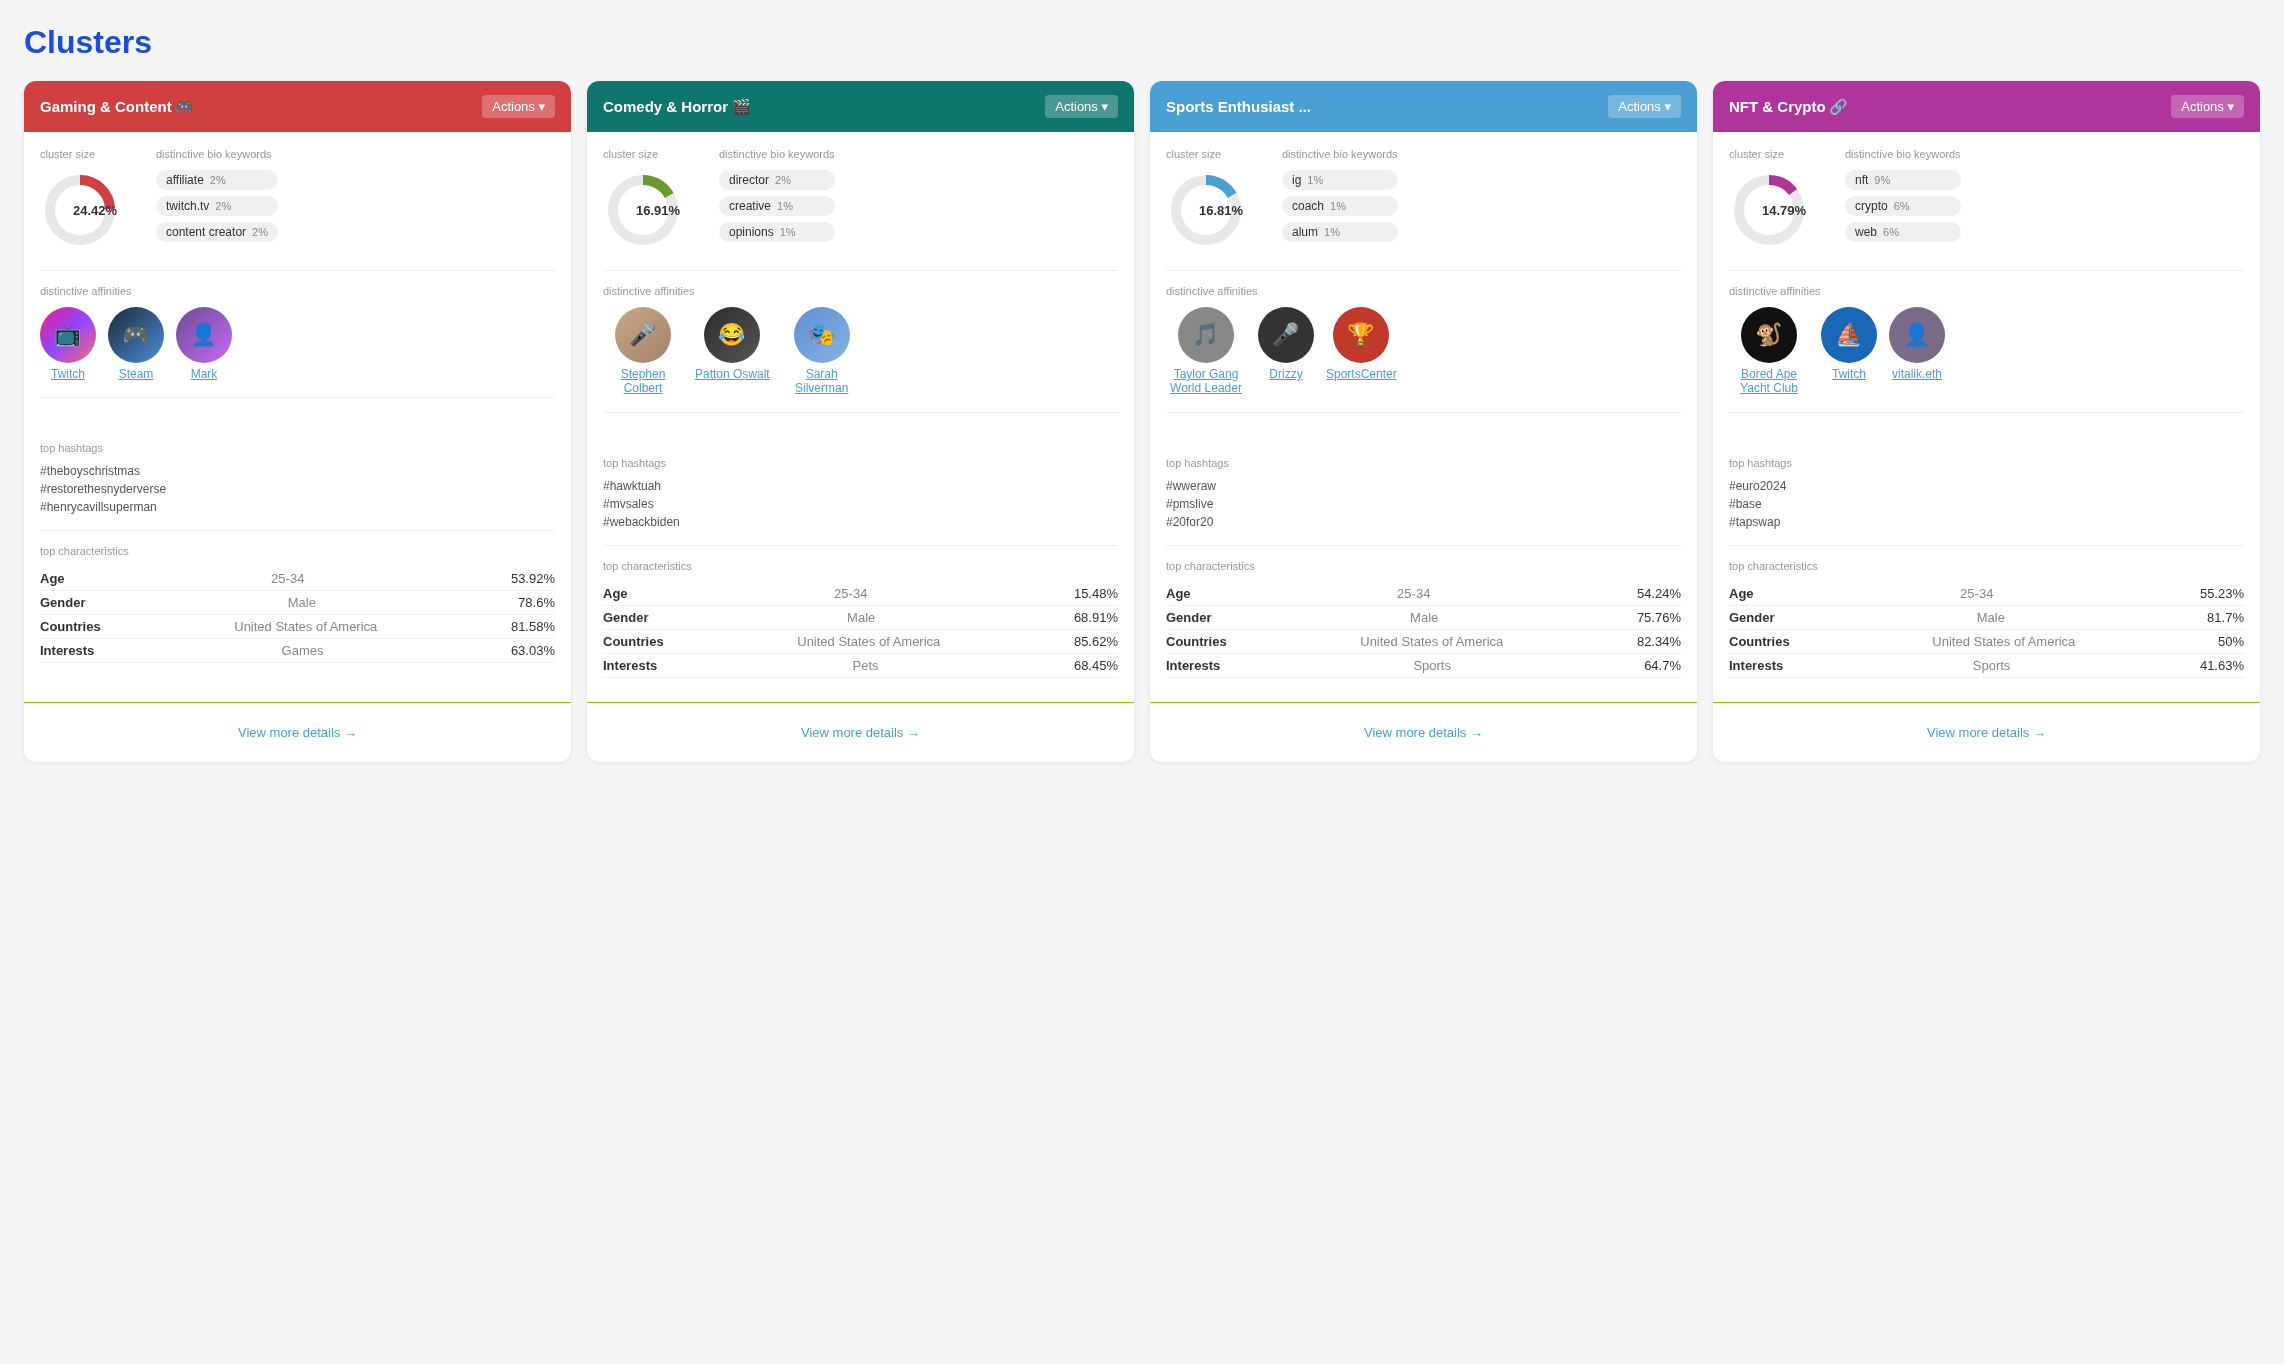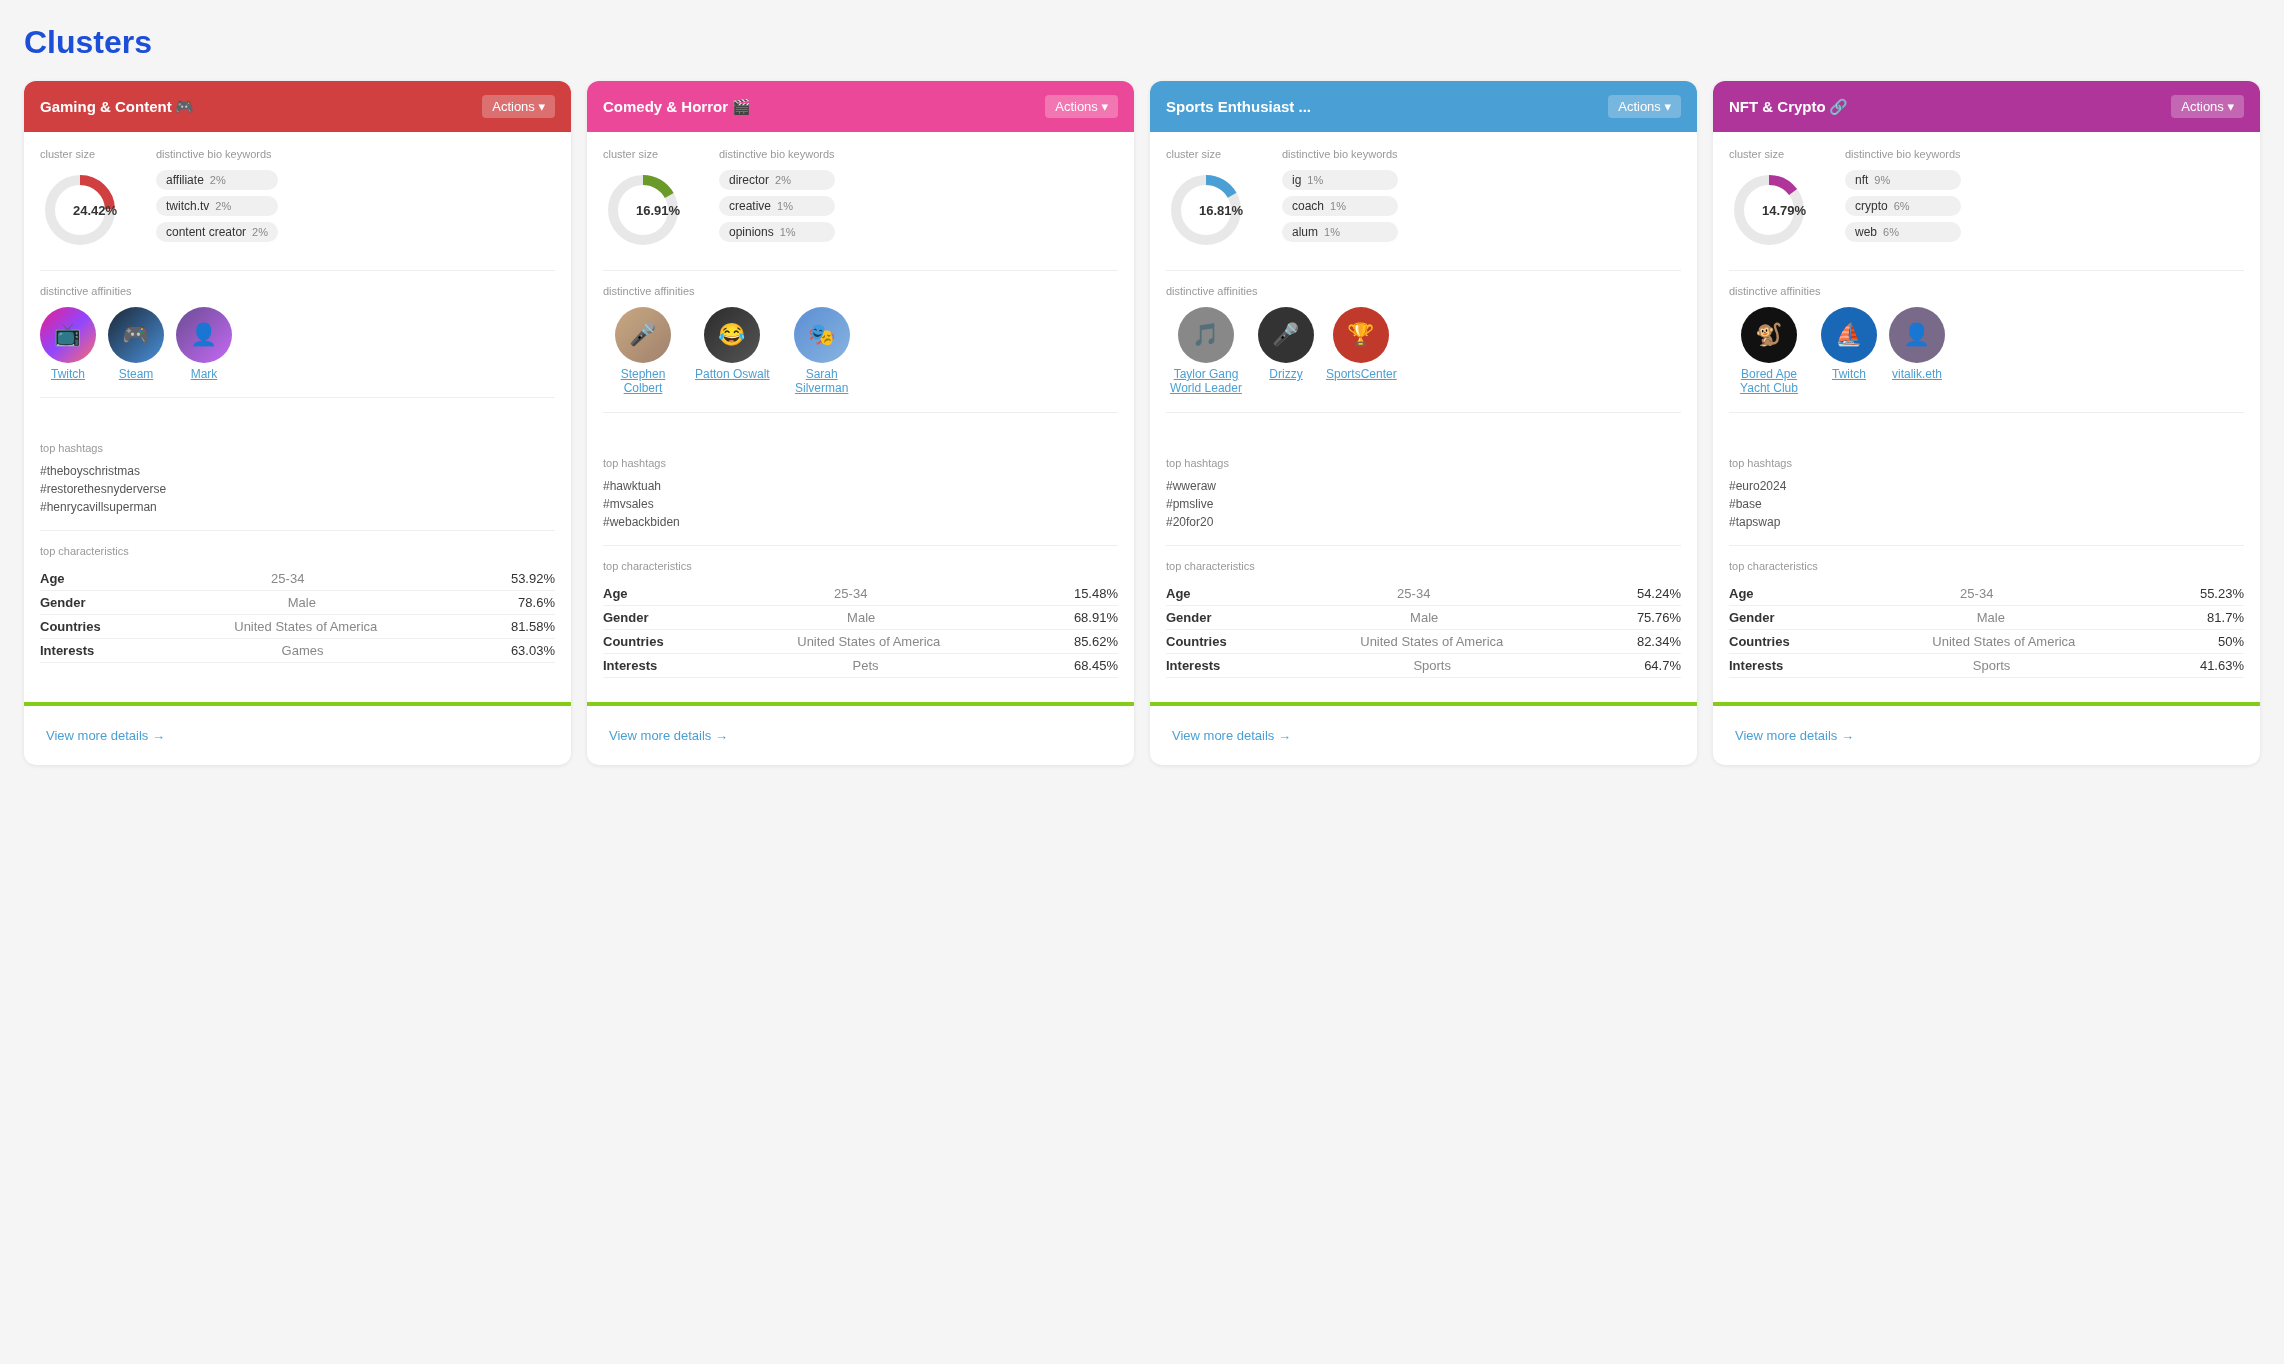--- a/index.html
+++ b/index.html
@@ -120,22 +120,23 @@
       justify-content: space-between;
       font-size: 13px;
       padding: 4px 0;
       border-bottom: 1px solid #f0f0f0;
     }
     .char-label { font-weight: 600; color: #333; }
     .char-value { color: #888; }
     .char-pct { color: #333; font-weight: 500; }
 
     .view-more {
-      border-top: 4px solid #84cc16;
+      border-top: 1px solid #84cc16;
       padding: 22px;
+      text-align: center;
       color: #4a9fd4;
       font-size: 13px;
       cursor: pointer;
       font-weight: 500;
     }
 
     
     .donut-bg { fill: none; stroke: #e8e8e8; stroke-width: 10; }
     .donut-fill { fill: none; stroke-width: 10; stroke-linecap: butt; transform: rotate(-90deg); transform-origin: 50% 50%; }
   </style>
@@ -244,21 +245,21 @@
       <span class="char-label">Interests</span>
       <span class="char-value">Games</span>
       <span class="char-pct">63.03%</span>
     </div>
 
       </div>
     </div>
     <div class="view-more">View more details →</div>
   </div>
     <div class="cluster-card">
-    <div class="cluster-header" style="background:#ec4899">
+    <div class="cluster-header" style="background:#0f766e">
       <div class="header-title">Comedy &amp; Horror 🎬</div>
       <button class="actions-btn">
         Actions ▾
       </button>
     </div>
     <div class="cluster-body">
       <div class="cluster-size-row">
         <div>
           <div class="section-label">Cluster size</div>
           <div class="donut-wrap">

